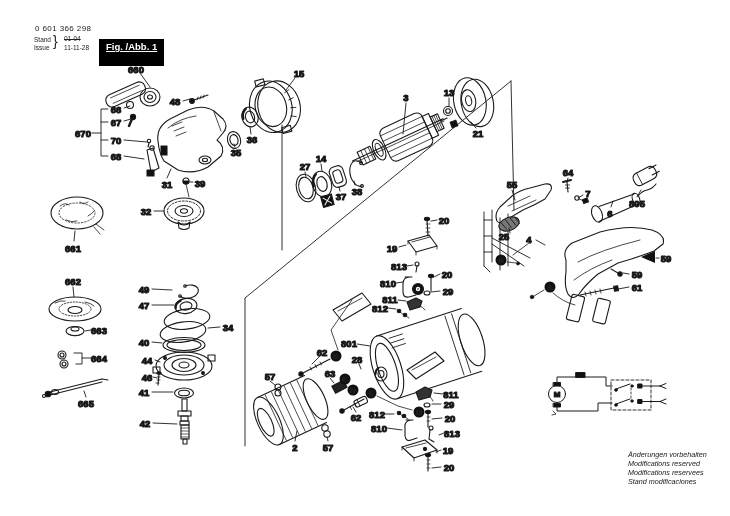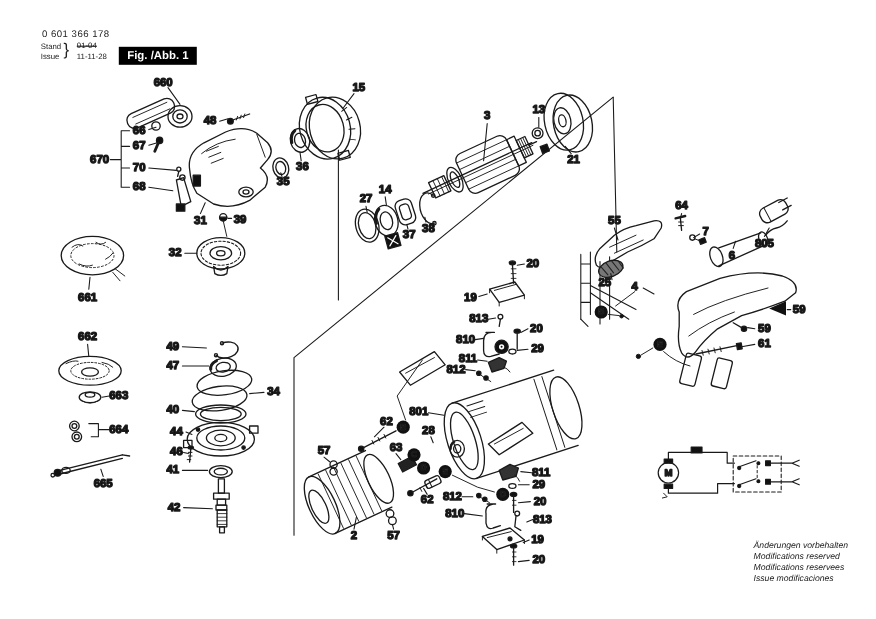--- a/index.html
+++ b/index.html
@@ -5,32 +5,32 @@
   html,body{margin:0;padding:0;background:#e8e8e8;}
   .stage{position:relative;width:730px;height:516px;background:#ffffff;overflow:hidden;
          font-family:"Liberation Sans",sans-serif;}
   svg{position:absolute;left:0;top:0;}
   .hdr-partnum{position:absolute;left:35px;top:24px;font-size:8px;letter-spacing:.4px;color:#222;}
   .hdr-stand{position:absolute;left:34px;top:36px;font-size:6.5px;line-height:7.5px;color:#222;}
   .hdr-brace{position:absolute;left:53px;top:33px;font-size:14px;color:#222;}
   .hdr-old{position:absolute;left:64px;top:35px;font-size:6.5px;color:#222;text-decoration:line-through;}
   .hdr-new{position:absolute;left:64px;top:44px;font-size:6.5px;color:#222;}
   .fig-badge{position:absolute;left:99px;top:39px;background:#000;color:#fff;
-             font-weight:bold;font-size:9.5px;padding:2px 7px 2px 7px;}
+             font-weight:bold;font-size:9.5px;padding:2px 7px 14px 7px;text-decoration:underline;}
   .footer{position:absolute;left:628px;top:450px;font-size:7.2px;line-height:9px;color:#1a1a1a;font-style:italic;}
   .plabel{font:bold 9.5px "Liberation Sans",sans-serif;fill:#000;text-anchor:middle;dominant-baseline:central;}
   .reflabel{font:bold 7px "Liberation Sans",sans-serif;fill:#fff;text-anchor:middle;dominant-baseline:central;}
   .circuit-m{font:bold 8px "Liberation Sans",sans-serif;fill:#111;text-anchor:middle;dominant-baseline:central;}
 </style>
 </head>
 <body>
 
 <div class="stage">
 
-  <div class="hdr-partnum">0 601 366 178</div>
+  <div class="hdr-partnum">0 601 366 298</div>
   <div class="hdr-stand">
     <div>Stand</div>
     <div>Issue</div>
   </div>
   <div class="hdr-brace">}</div>
   <div class="hdr-old">01-04</div>
   <div class="hdr-new">11-11-28</div>
   <div class="fig-badge">Fig. /Abb. 1</div>
 
   <svg width="730" height="516" viewBox="0 0 730 516">
@@ -580,15 +580,15 @@
           <circle cx="550" cy="287" r="5.5" fill="#111" stroke="none"></circle>
           <text x="550" y="287.5" class="reflabel">E</text>
         </g>
     </g>
   </svg>
 
   <div class="footer">
     <div>Änderungen vorbehalten</div>
     <div>Modifications reserved</div>
     <div>Modifications reservees</div>
-    <div>Issue modificaciones</div>
+    <div>Stand modificaciones</div>
   </div>
 </div>
 
 </body></html>

